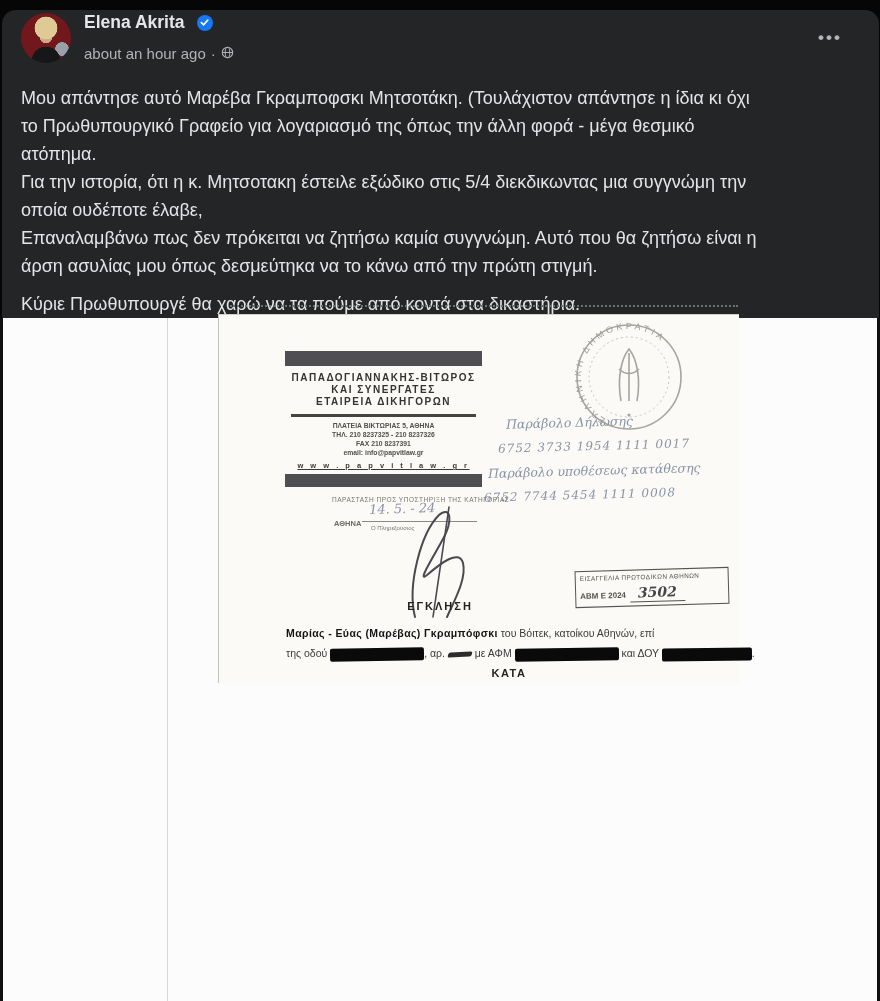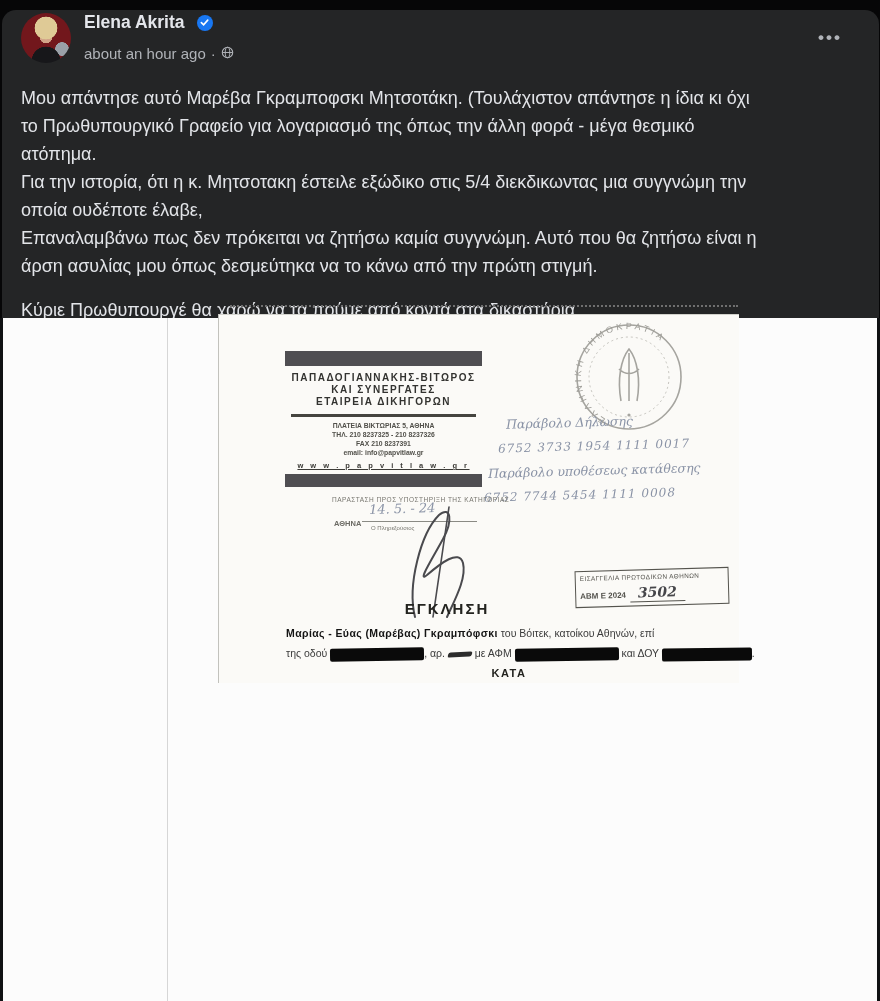--- a/index.html
+++ b/index.html
@@ -20,21 +20,21 @@
   .fb-name{font-size:17.5px;font-weight:bold;color:#e4e6eb;}
   .badge{width:16px;height:16px;border-radius:50%;background:#1877f2;display:flex;
          align-items:center;justify-content:center;flex:0 0 auto;}
   .fb-meta{position:absolute;left:84px;top:45px;font-size:15px;color:#b0b3b8;
            display:flex;align-items:center;gap:5px;}
   .more-btn{position:absolute;left:818px;top:28px;color:#b0b3b8;font-size:17px;
             letter-spacing:2px;font-weight:bold;cursor:pointer;}
   
   .post-text{position:absolute;left:21px;top:84px;width:852px;color:#e2e4e8;
              font-size:18px;line-height:28px;white-space:nowrap;}
-  .post-text .gap{margin-top:16px;}
+  .post-text .gap{margin-top:10px;}
   
   .post-image{position:absolute;left:0;top:318px;width:880px;height:683px;
               background:#fcfcfc;border-left:3px solid #101113;border-right:3px solid #101113;
               filter:blur(.3px);}
   .vline{position:absolute;left:167px;top:0;width:1px;height:683px;background:#d6d6d6;}
   .tw-avatar{position:absolute;left:233px;top:327px;width:30px;height:30px;border-radius:50%;
      background:
        radial-gradient(circle at 50% 30%,#d8b877 0 38%,rgba(0,0,0,0) 39%),
        radial-gradient(circle at 50% 72%,#caa488 0 22%,rgba(0,0,0,0) 23%),
        #e9e2d6;}
@@ -64,22 +64,22 @@
   .hw-num{font-size:12px;letter-spacing:1px;}
   .doc-small{position:absolute;font-size:6.5px;color:#77766f;letter-spacing:.5px;white-space:nowrap;}
   .city-line{position:absolute;left:115px;top:204px;font-size:7.5px;font-weight:bold;
              color:#6b6a64;white-space:nowrap;}
   .date-rule{position:absolute;left:143px;top:206px;width:115px;border-top:1px solid #8a8a84;}
   .hw-date{left:150px;top:186px;font-size:13px;}
   .signer{position:absolute;left:152px;top:210px;font-size:6px;color:#77766f;white-space:nowrap;}
   .sig{position:absolute;left:168px;top:190px;width:110px;height:115px;}
   .doc-heading{position:absolute;left:0;top:248px;width:440px;text-align:center;
                font-weight:bold;font-size:11px;color:#23231f;letter-spacing:.3px;white-space:nowrap;}
-  .doc-title{position:absolute;left:166px;top:285px;width:124px;text-align:center;
-             font-weight:bold;font-size:15px;letter-spacing:2px;color:#23231f;}
+  .doc-title{position:absolute;left:159px;top:285px;width:124px;text-align:center;
+             font-weight:bold;font-size:11px;letter-spacing:2px;color:#23231f;}
   .stampbox{position:absolute;left:356px;top:254px;width:154px;height:37px;
             border:1px solid #55544e;transform:rotate(-1.6deg);padding:3px 4px 0;color:#55544e;}
   .stamp-l1{font-size:6.4px;letter-spacing:.4px;white-space:nowrap;}
   .stamp-l2{font-size:8px;font-weight:bold;margin-top:4px;white-space:nowrap;}
   .stamp-hand{font-family:"DejaVu Serif",serif;font-style:italic;font-size:14px;color:#46464a;
               border-bottom:1px solid #55544e;padding:0 8px 1px;margin-left:4px;}
   .party{position:absolute;left:67px;top:308px;width:446px;font-size:10.5px;
          line-height:20px;color:#3b3b3b;white-space:nowrap;}
   .party b{color:#141414;letter-spacing:.4px;}
   .redact{display:inline-block;height:13px;background:#0a0a0a;border-radius:2px;

